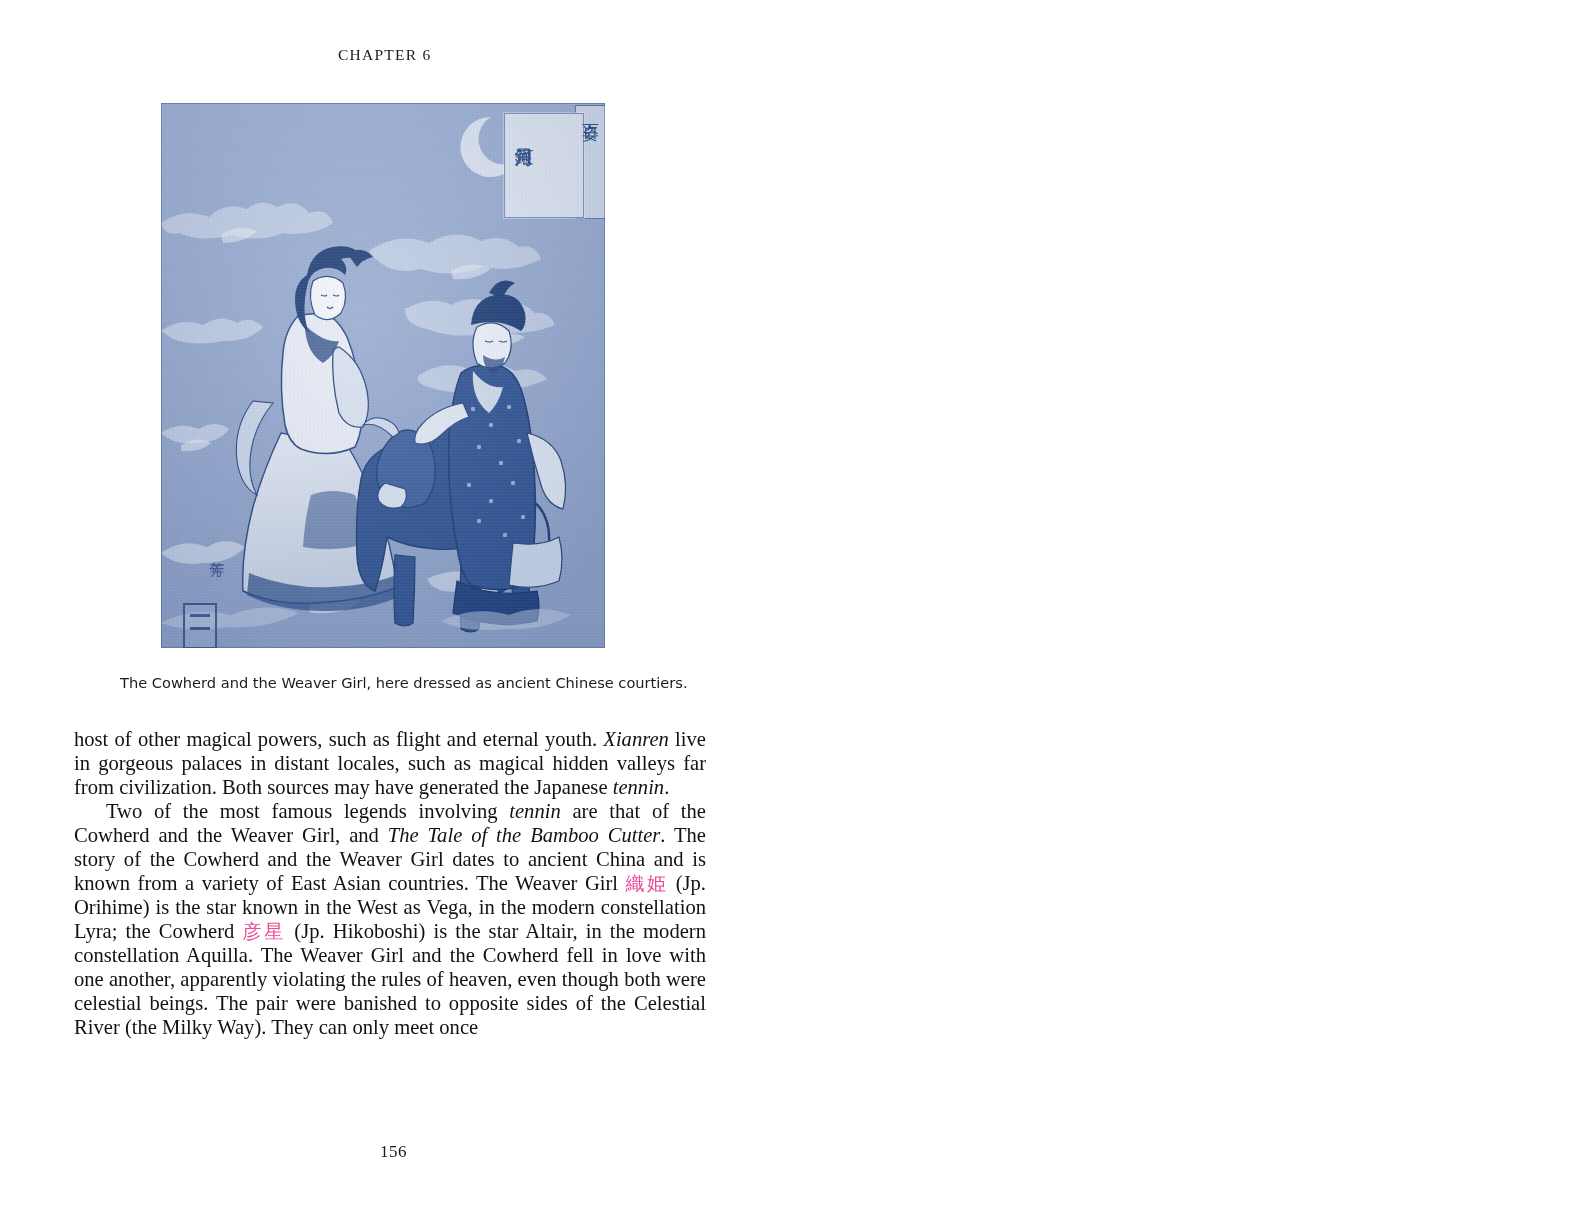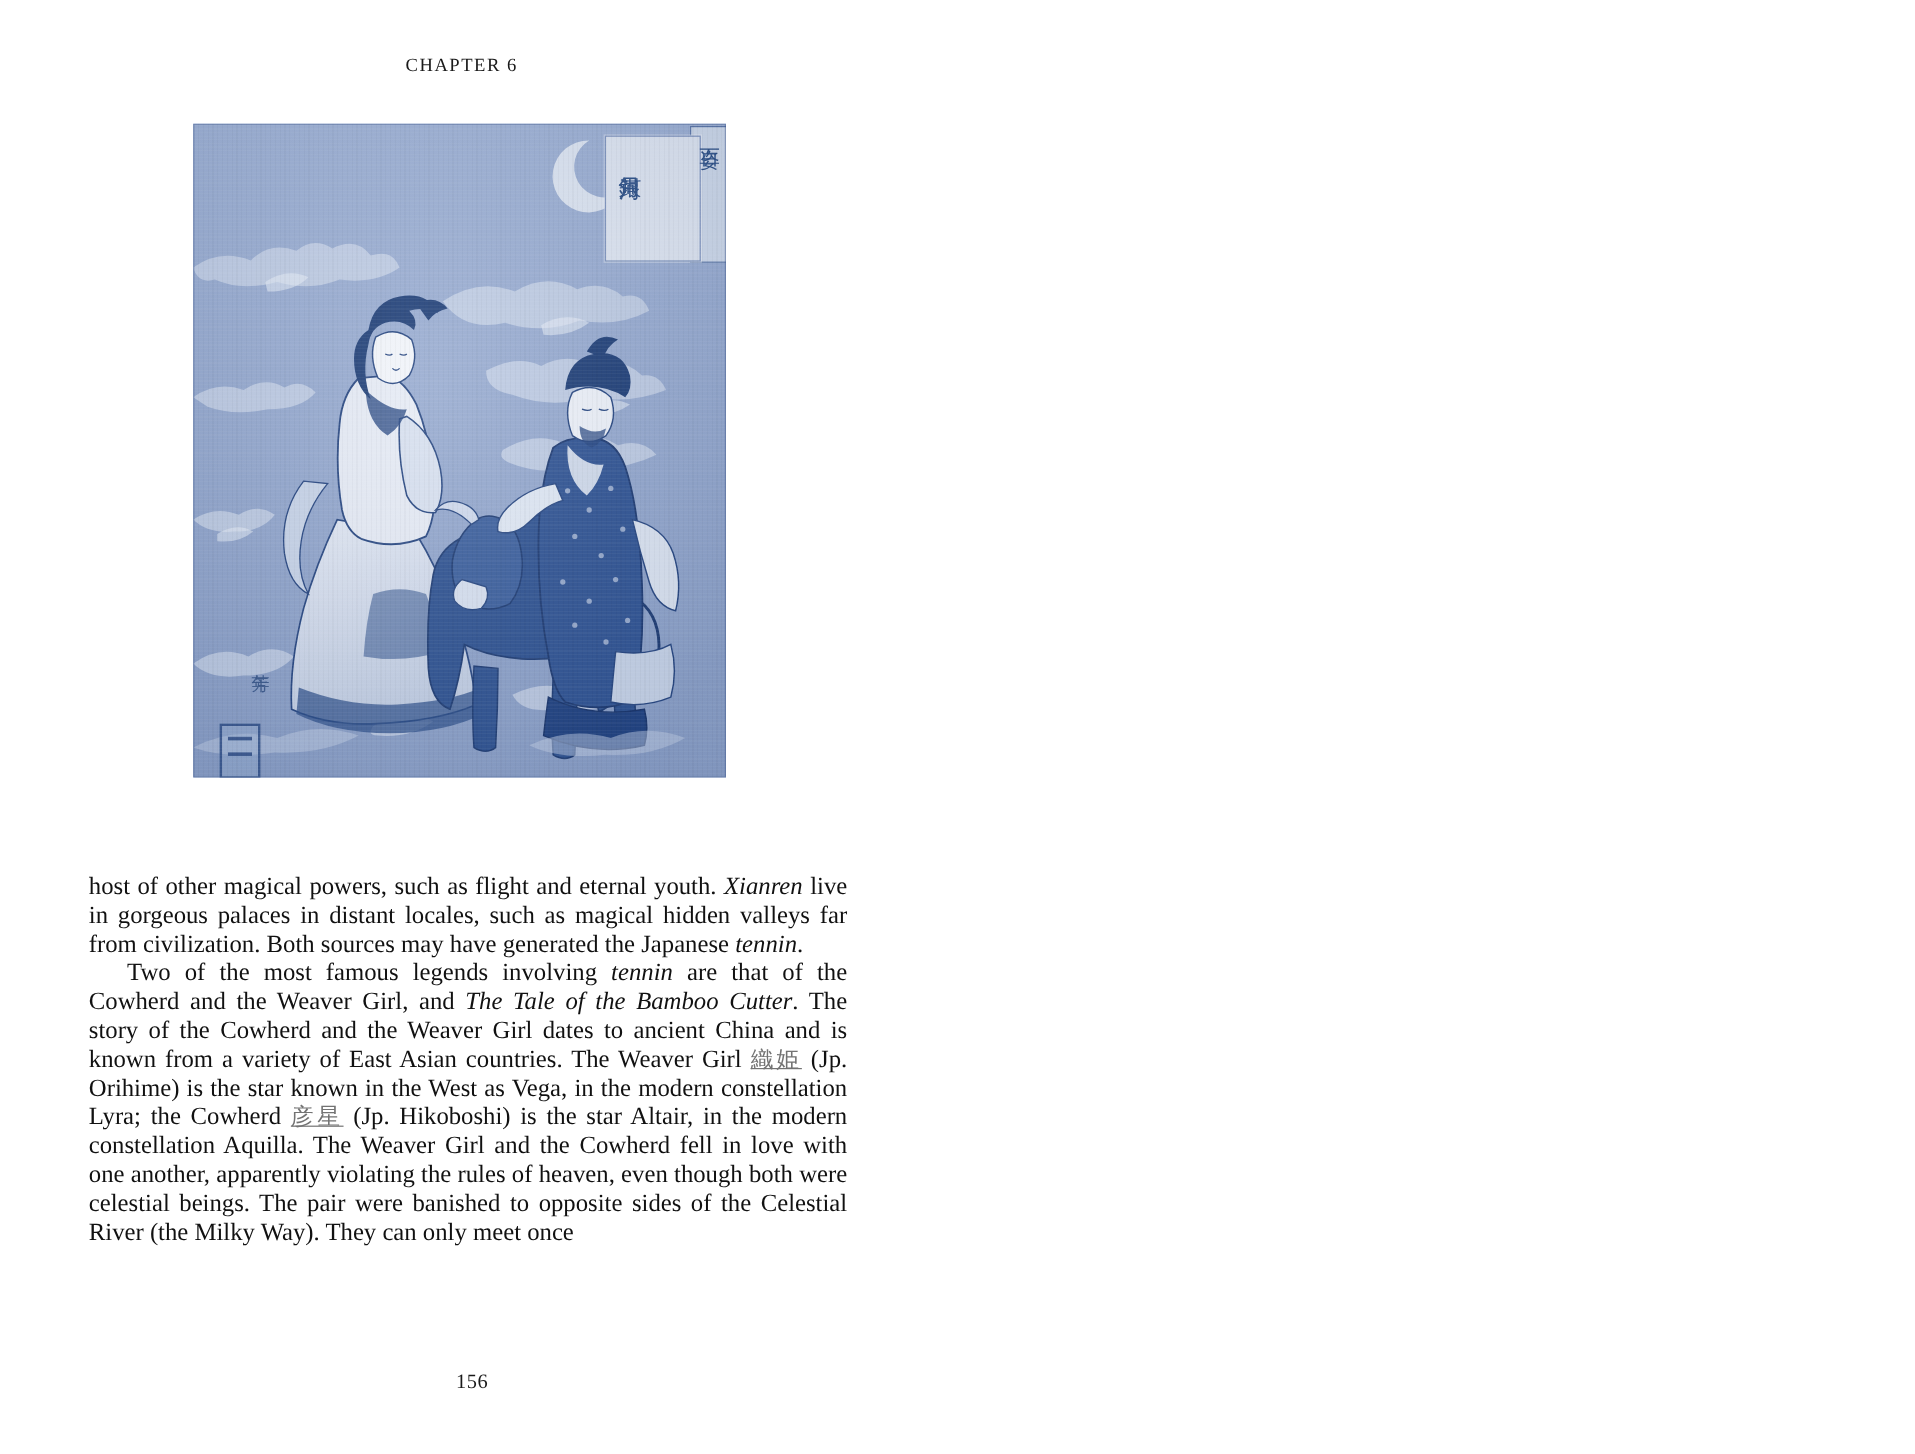--- a/index.html
+++ b/index.html
@@ -70,24 +70,23 @@
   .bodytext p + p { text-indent: 1.55em; }
 
   .col-left-lower {
     left: 74px;
     top: 727px;
     width: 632px;
   }
 
   i, .it { font-style: italic; }
   .jp {
-    color: #737373;
+    color: #ec4899;
     font-family: "DejaVu Sans", sans-serif;
     font-size: 19px;
-    text-decoration: underline;
   }
 
   
   .figure { position: absolute; }
 
   .fig-left {
     left: 161px;
     top: 103px;
     width: 444px;
     height: 545px;
@@ -328,20 +327,21 @@
 
         <div class="sig-block">芳年</div>
         <div class="seal"></div>
 
         <div class="paper-grain"></div>
         <div class="vignette"></div>
         <div class="edge"></div>
       </div>
     </div>
 
+    <div class="caption cap-left">The Cowherd and the Weaver Girl, here dressed as ancient Chinese courtiers.</div>
 
     <div class="bodytext col-left-lower">
         <p style="text-indent: 0px;"><span>host of other magical powers, such as flight and eternal youth. </span><i>Xianren</i><span> live in gorgeous palaces in distant locales, such as magical hidden valleys far from civilization. Both sources may have generated the Japanese </span><i>tennin</i><span>.</span></p>
         <p><span>Two of the most famous legends involving </span><i>tennin</i><span> are that of the Cowherd and the Weaver Girl, and </span><i>The Tale of the Bamboo Cutter</i><span>. The story of the Cowherd and the Weaver Girl dates to ancient China and is known from a variety of East Asian countries. The Weaver Girl </span><span class="jp">織姫</span><span> (Jp. Orihime) is the star known in the West as Vega, in the modern constellation Lyra; the Cowherd </span><span class="jp">彦星</span><span> (Jp. Hikoboshi) is the star Altair, in the modern constellation Aquilla. The Weaver Girl and the Cowherd fell in love with one another, apparently violating the rules of heaven, even though both were celestial beings. The pair were banished to opposite sides of the Celestial River (the Milky Way). They can only meet once</span></p>
       </div>
 
     <div class="folio folio-left">156</div>
   </div>
 
   <div class="page page-right">

